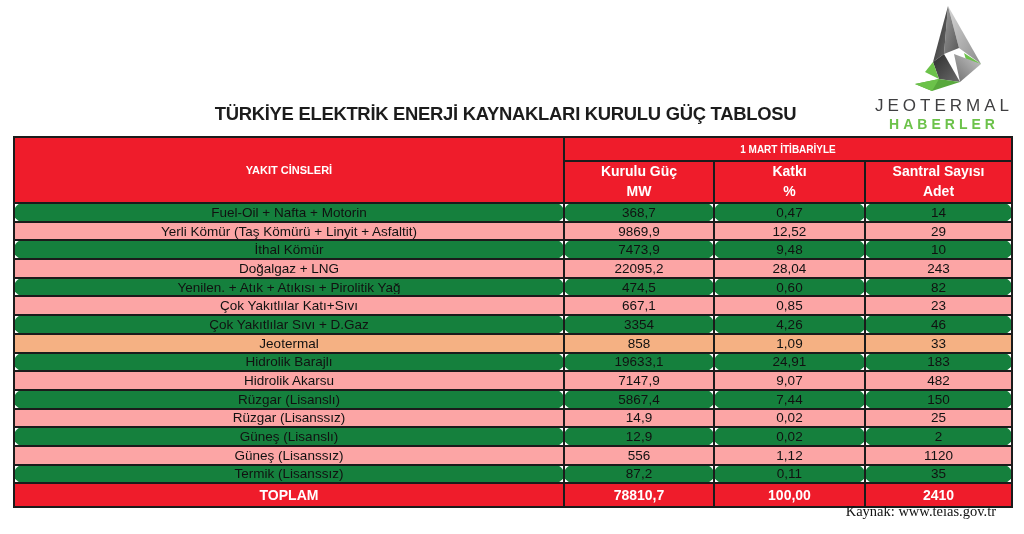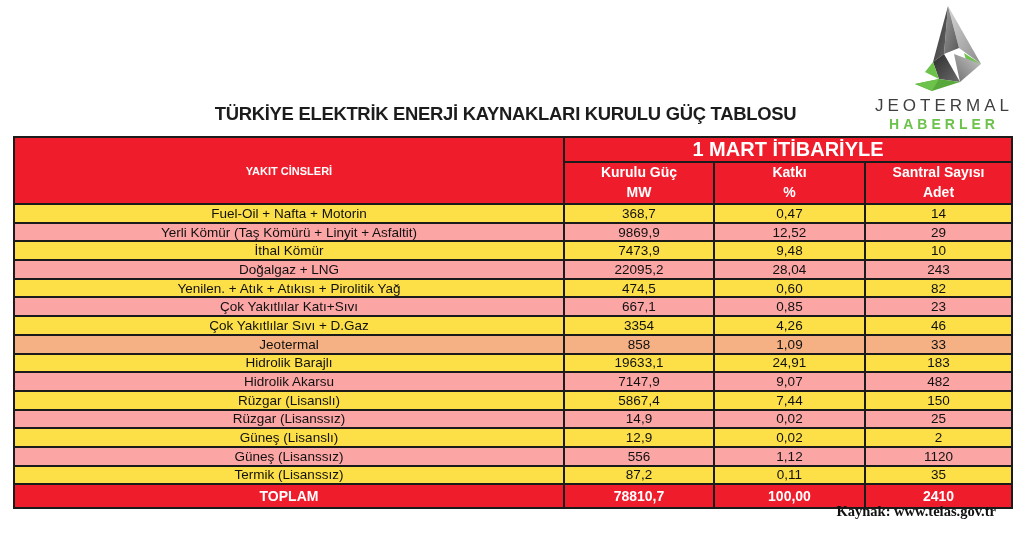--- a/index.html
+++ b/index.html
@@ -17,34 +17,34 @@
   .logo{position:absolute;top:4px;left:866px;width:156px;text-align:center;}
   .logo svg{display:block;margin:0 auto;}
   .logo-line1{font-size:17px;font-weight:500;color:#3f3f41;letter-spacing:4px;margin-top:2px;}
   .logo-line2{font-size:14px;font-weight:bold;color:#6cc24a;letter-spacing:4px;margin-top:0;}
 
   
   .tablewrap{position:absolute;left:13px;top:136px;}
   table{border-collapse:collapse;table-layout:fixed;width:998px;}
   th,td{border:2px solid #1b1b1b;padding:0;text-align:center;white-space:nowrap;overflow:hidden;color:#111;}
   .red-cell{background:#ef1c2b;color:#ffffff;font-weight:bold;}
-  .hdr-group{height:22px;font-size:20px;text-align:center;}
+  .hdr-group{height:22px;font-size:10px;text-align:center;}
   .hdr-sub{height:40px;font-size:14px;line-height:1.4;font-weight:bold;}
   .hdr-fuel{font-size:11px;}
   tr.data-row{height:18.7px;font-size:13.5px;}
   tr.row-gray td{background:#fca5a5;}
-  tr.row-white td{background:#fde047;}
+  tr.row-white td{background:#15803d;border-radius:9px;}
   tr.row-orange td{background:#f5b183;}
   tr.total-row{height:24px;font-size:14px;}
   tr.total-row td{background:#ef1c2b;color:#fff;font-weight:bold;}
 
   
   .source-note{
     position:absolute;top:503px;right:28px;
-    font-family:"Liberation Serif",serif;font-weight:bold;font-size:14.5px;color:#111;
+    font-family:"Liberation Serif",serif;font-weight:normal;font-size:14.5px;color:#111;
   }
 </style>
 </head>
 <body>
 
 <div class="canvas">
 
   <div class="logo">
     <svg width="86" height="90" viewBox="0 0 84 90">
       <defs>

